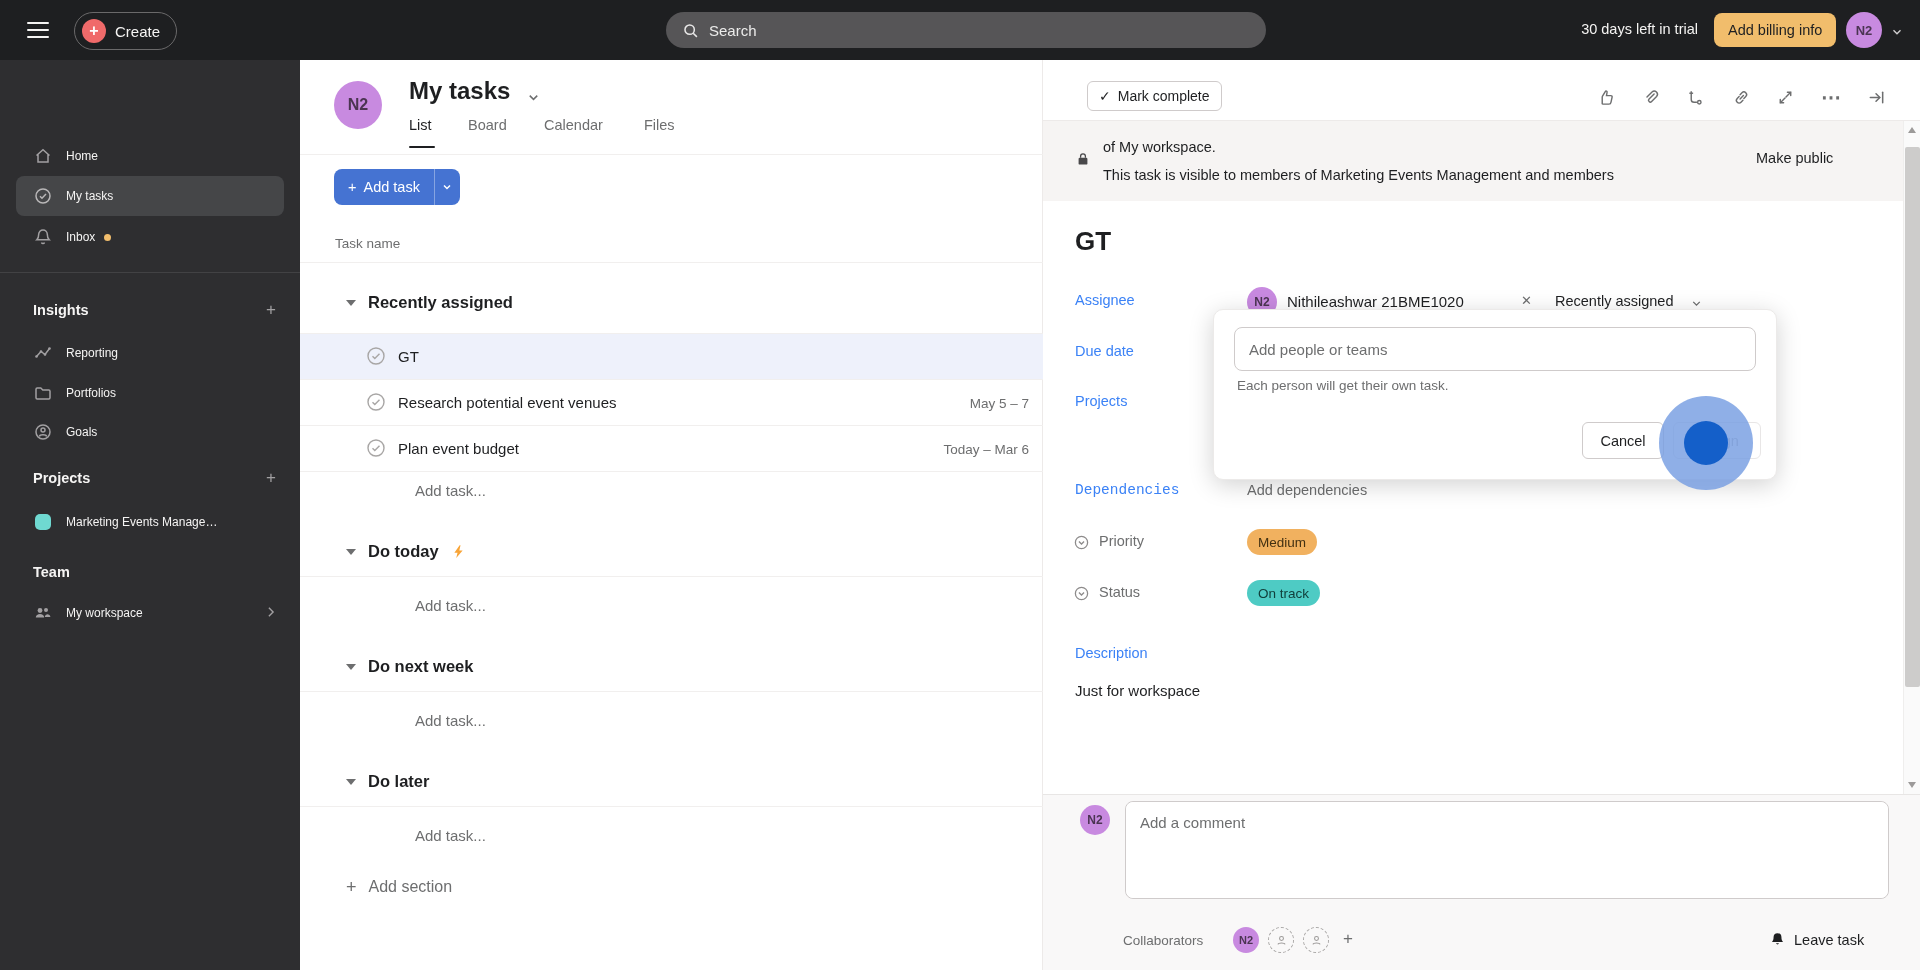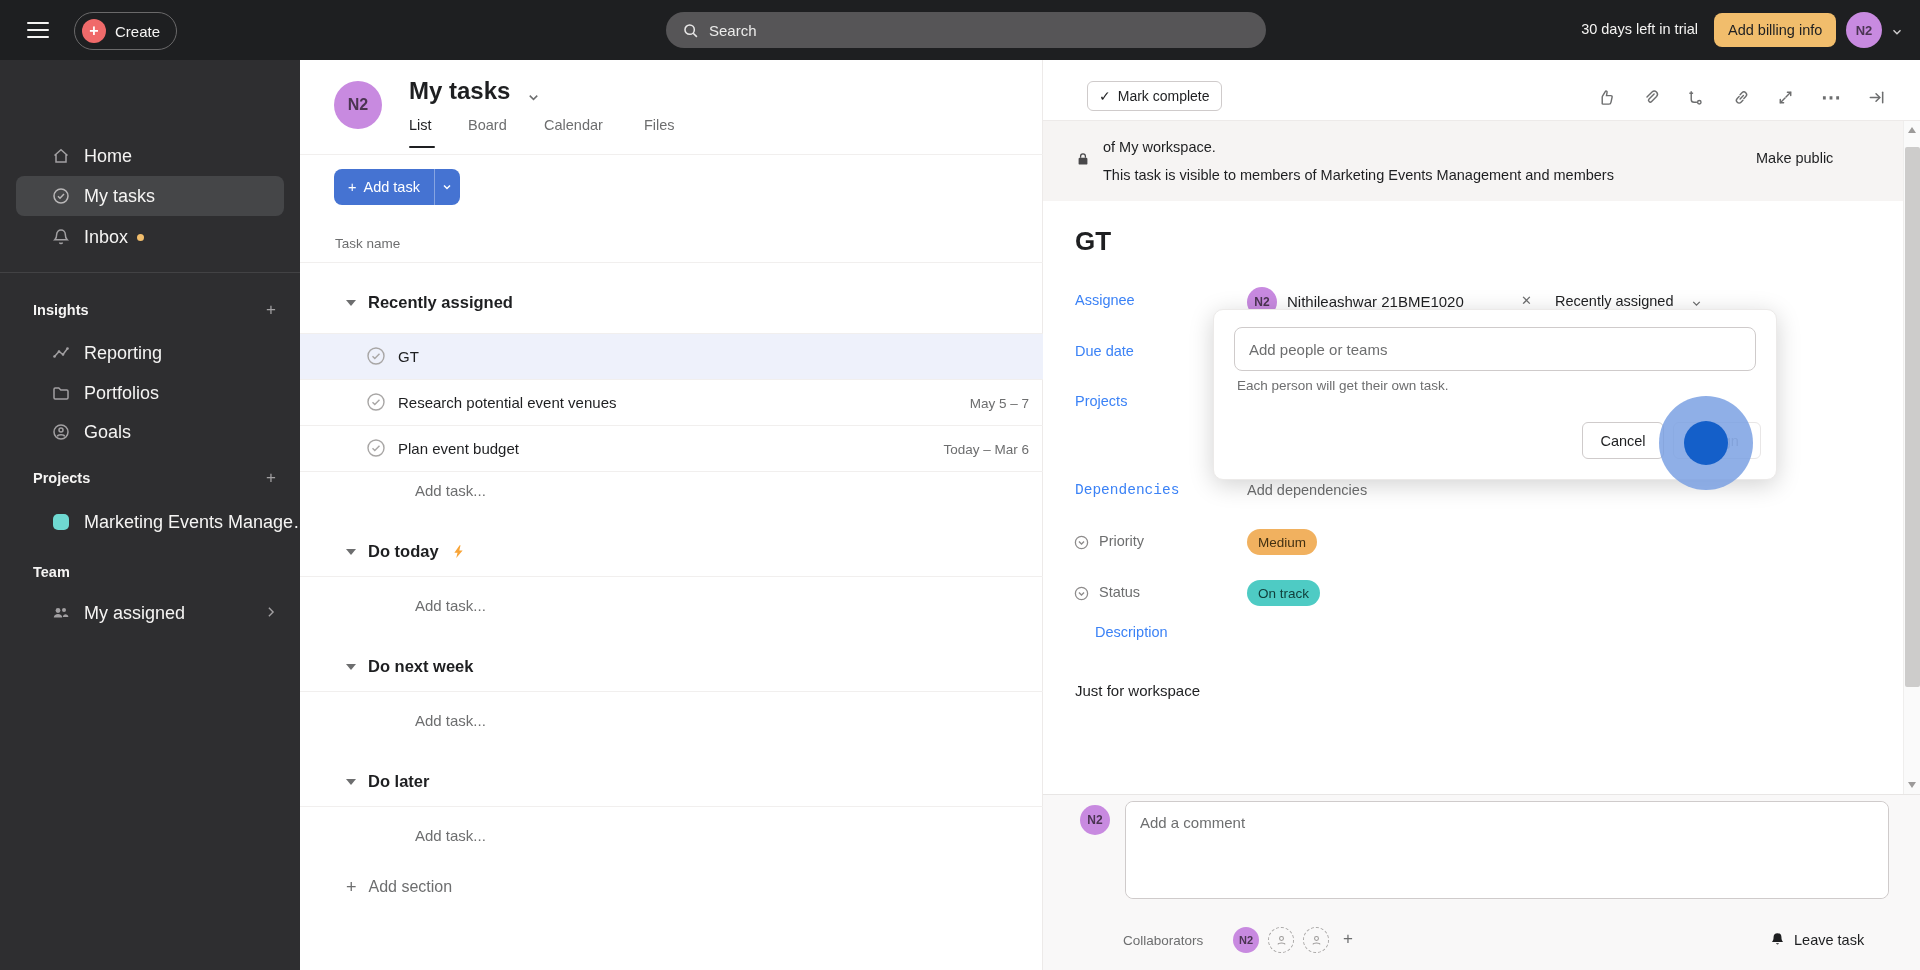--- a/index.html
+++ b/index.html
@@ -22,22 +22,22 @@
   .trial-text { position:absolute; left:1560px; top:21px; width:138px; text-align:right; color:#f5f4f3; font-size:14.5px; }
   .billing-btn { position:absolute; left:1714px; top:13px; height:34px; padding:0 14px; background:#f1bd6c; color:#1e1f21;
     font-size:14.5px; border:none; border-radius:8px; display:flex; align-items:center; cursor:pointer; font-weight:500; }
   .avatar { border-radius:50%; background:#c88ae0; color:#4b3452; display:flex; align-items:center; justify-content:center;
     font-weight:600; }
   .topbar-avatar { position:absolute; left:1846px; top:12px; width:36px; height:36px; font-size:13px; cursor:pointer; }
   .topbar-chevron { position:absolute; left:1890px; top:25px; }
 
   
   .sidebar { position:absolute; left:0; top:60px; width:300px; height:910px; background:#2e2e30; color:#f5f4f3; z-index:10; }
-  .side-item { position:absolute; left:0; width:300px; height:40px; display:flex; align-items:center; padding-left:51px;
-    gap:13px; font-size:18px; cursor:pointer; }
+  .side-item { position:absolute; left:0; width:300px; height:40px; display:flex; align-items:center; padding-left:33px;
+    gap:13px; font-size:12px; cursor:pointer; }
   .side-item .ic { width:20px; height:20px; flex:none; display:flex; align-items:center; justify-content:center; }
   .side-active { position:absolute; left:16px; top:116px; width:268px; height:40px; background:#454648; border-radius:8px; }
   .side-divider { position:absolute; left:0; top:212px; width:300px; height:1px; background:#424244; }
   .side-header { position:absolute; left:33px; height:20px; display:flex; align-items:center; font-size:14.5px; font-weight:700; }
   .side-plus { position:absolute; left:260px; width:22px; height:22px; color:#a2a0a2; font-size:17px; display:flex;
     align-items:center; justify-content:center; cursor:pointer; }
   .proj-chip { width:16px; height:16px; border-radius:5px; background:#6fd9d1; margin:2px; }
   .side-chevron-r { position:absolute; left:264px; top:545px; cursor:pointer; }
 
   
@@ -253,21 +253,21 @@
 
   <div class="side-item" style="top:533px;">
     <span class="ic">
       <svg width="20" height="20" viewBox="0 0 20 20" fill="#a2a0a2">
         <circle cx="7" cy="7.5" r="2.4"></circle>
           <circle cx="13" cy="7" r="2"></circle>
         <path d="M2.8 14.5c0-2.4 2-3.6 4.2-3.6s4.2 1.2 4.2 3.6z"></path>
         <path d="M11.8 13.6c.6-1.6 2-2.4 3.4-2.2 1.2.2 2 1.2 2.2 2.5h-5.4z"></path>
         </svg>
     </span>
-    <span>My assigned</span>
+    <span>My workspace</span>
   </div>
   <span class="side-chevron-r">
     <svg width="14" height="14" viewBox="0 0 20 20" fill="none" stroke="#a2a0a2" stroke-width="2">
         <path d="M7 4l6 6-6 6"></path>
       </svg>
   </span>
 
 </div>
 
 <div class="listpane">
@@ -465,21 +465,21 @@
 
   <span class="f-icon" style="top:525px;">
     <svg width="17" height="17" viewBox="0 0 20 20" fill="none" stroke="#8d8b8b" stroke-width="1.5">
       <circle cx="10" cy="10" r="7.2"></circle>
         <path d="M7 8.8l3 3 3-3"></path>
       </svg>
   </span>
   <div class="f-label-ic" style="top:524px;">Status</div>
   <div class="badge badge-ontrack">On track</div>
 
-  <div class="f-label" style="top:564px;margin-left:20px;">Description</div>
+  <div class="f-label" style="top:585px;">Description</div>
   <div class="d-desc-text">Just for workspace</div>
 
   <div class="popup">
     <input type="text" placeholder="Add people or teams" style="">
     <div class="popup-helper">Each person will get their own task.</div>
     <button class="btn-cancel">Cancel</button>
     <button class="btn-assign" disabled="">Assign</button>
   </div>
   <div class="click-outer"></div>
   <div class="click-inner"></div>

